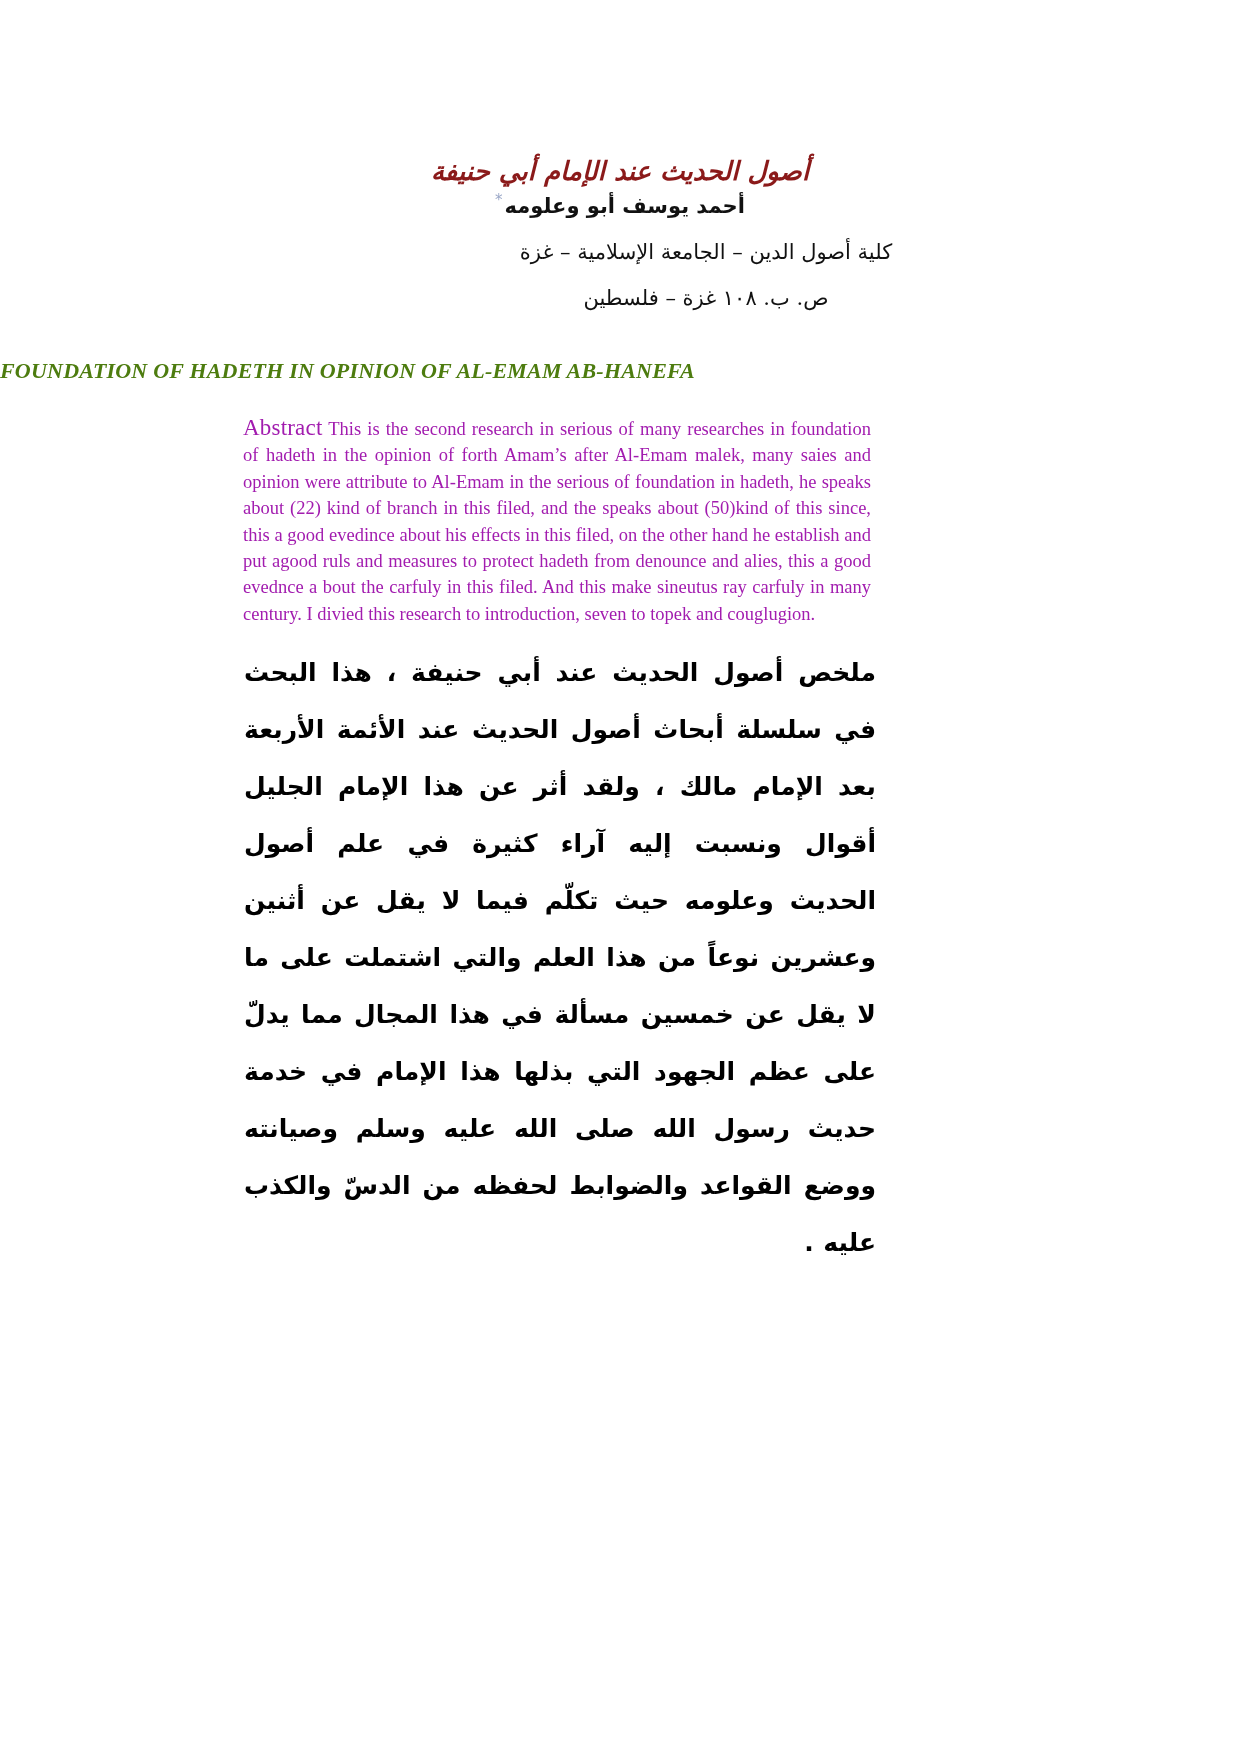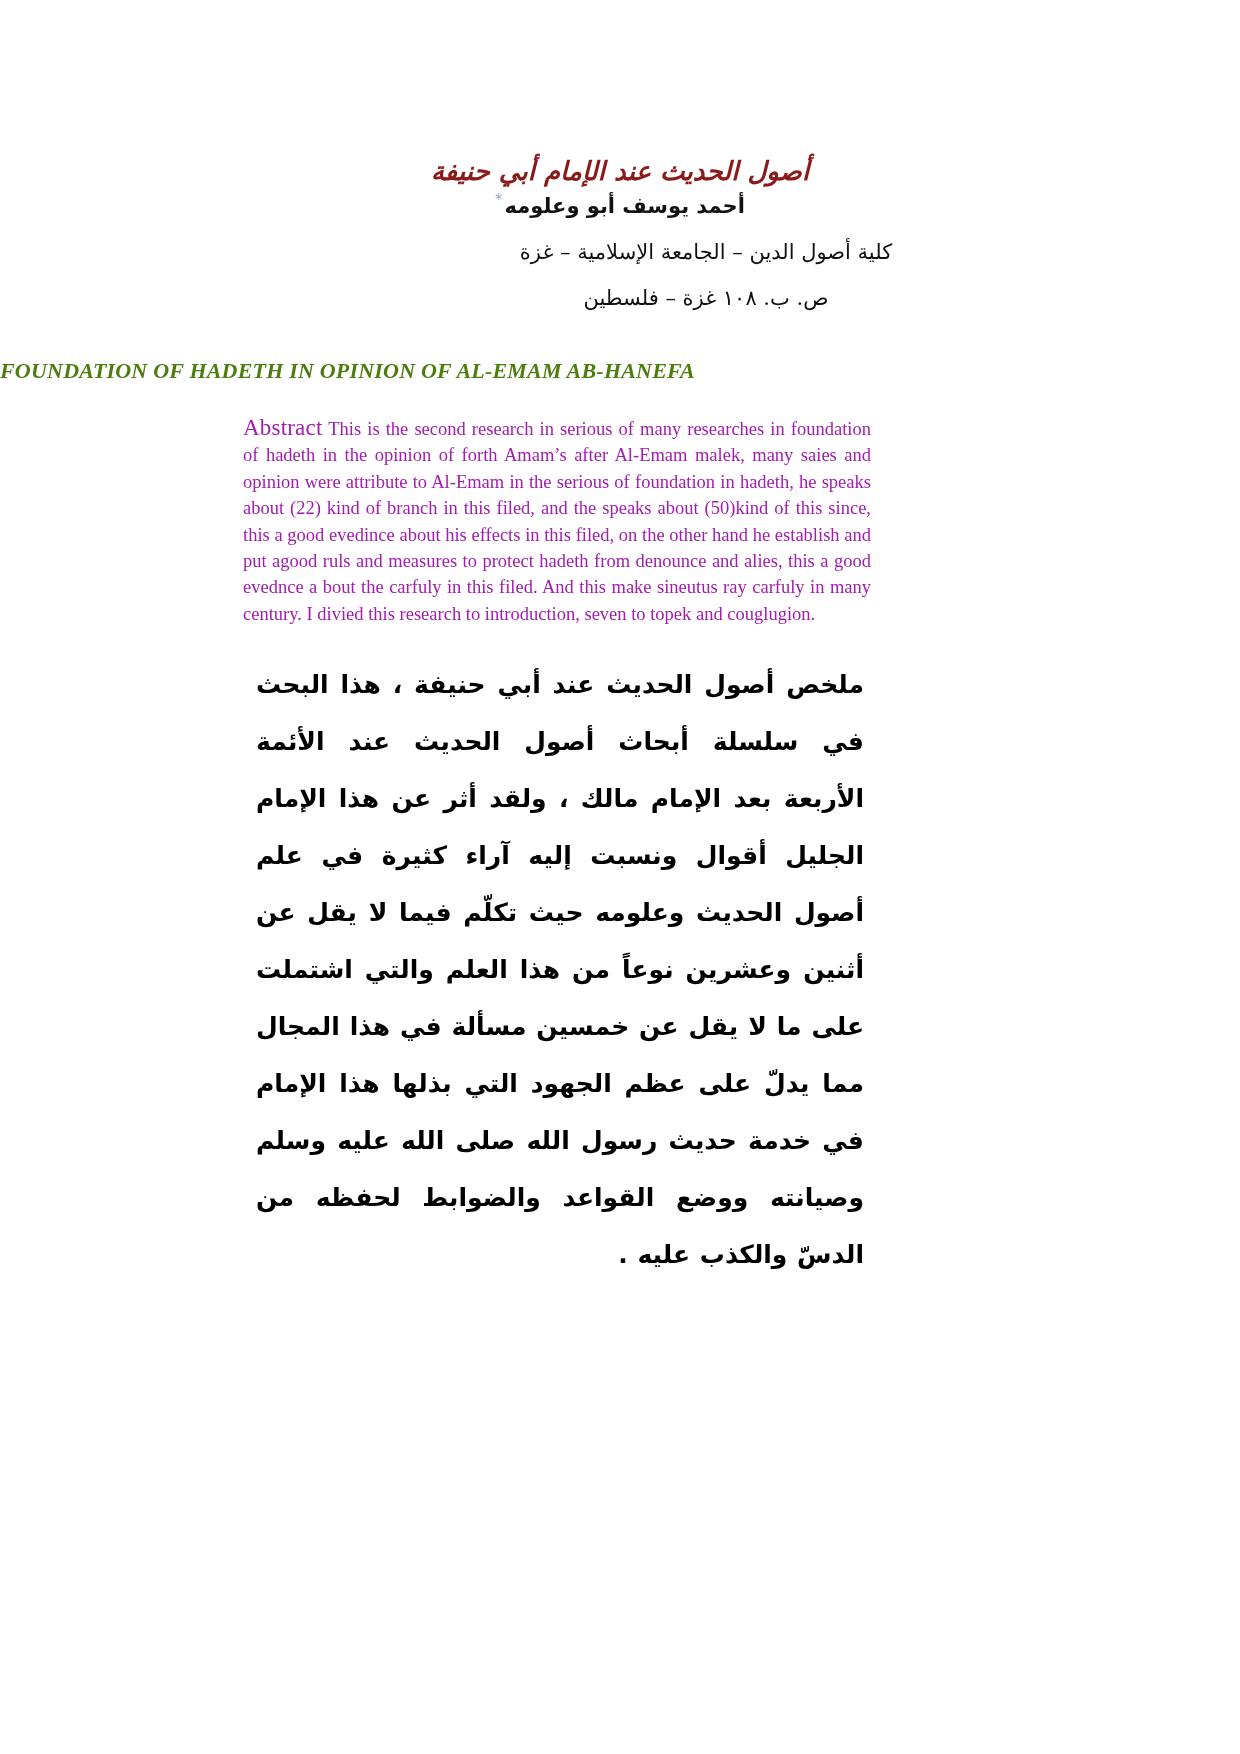--- a/index.html
+++ b/index.html
@@ -122,21 +122,21 @@
     text-align: justify;
     text-align-last: right;
     font-family: "DejaVu Sans", "Liberation Sans", sans-serif;
     font-weight: bold;
     font-size: 25px;
     line-height: 57px;
     color: #000000;
     word-spacing: 1px;
   }
   .arabic-summary p {
-    margin: 16px;
+    margin: 4px;
   }
   .arabic-summary p.para-2 {
     margin-top: 0;
     text-indent: 26px;
   }
   .arabic-summary p.para-1 {
     text-align: justify;
     text-align-last: right;
   }
 </style>

